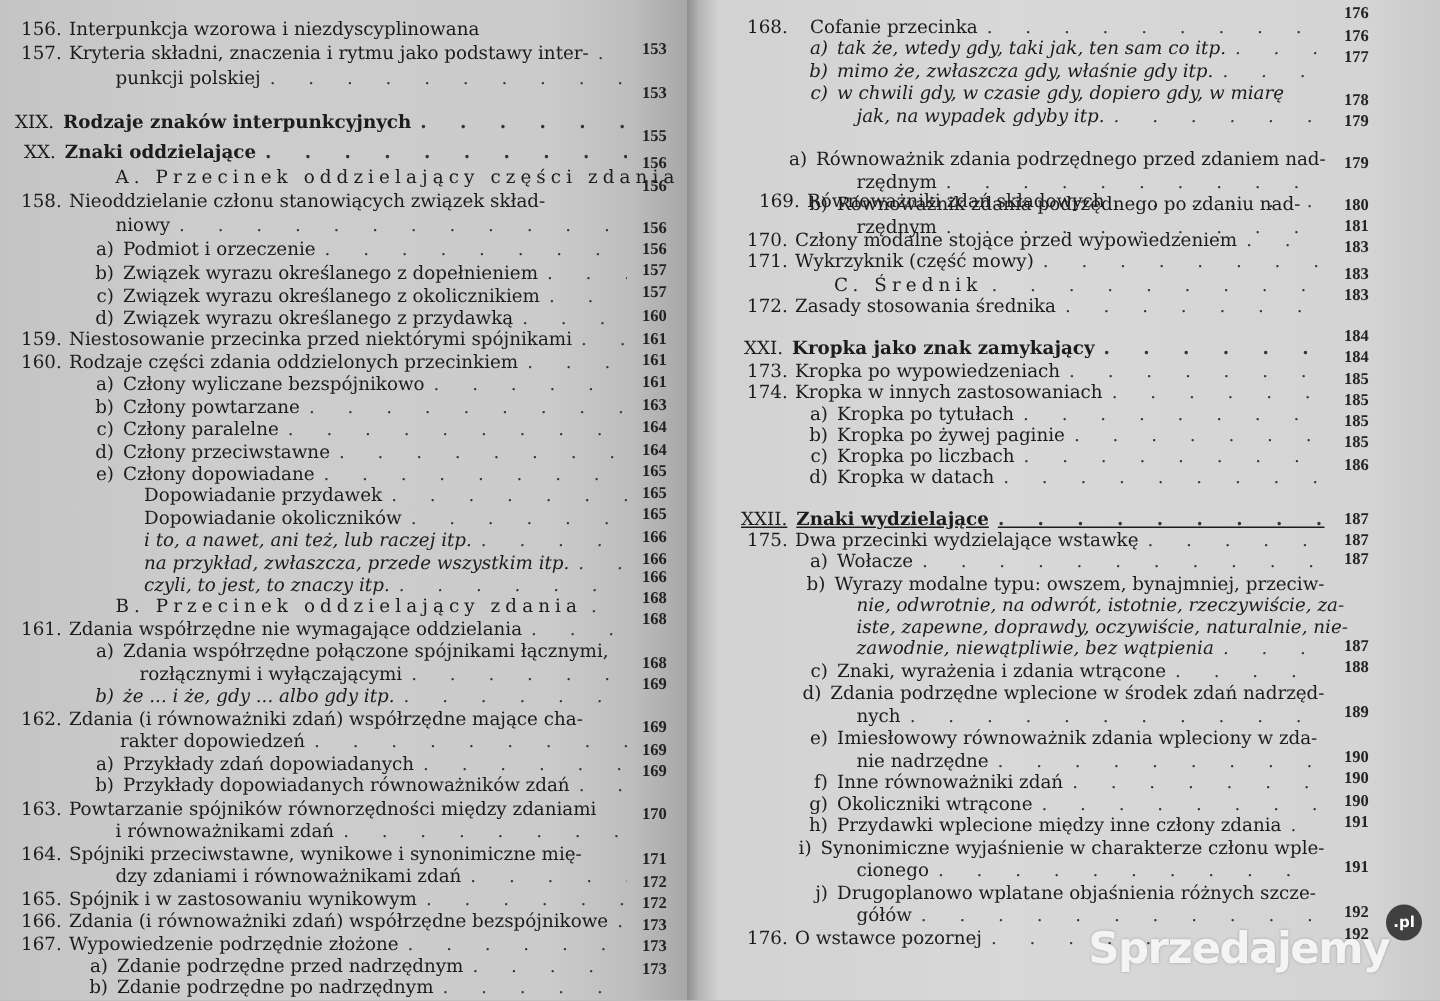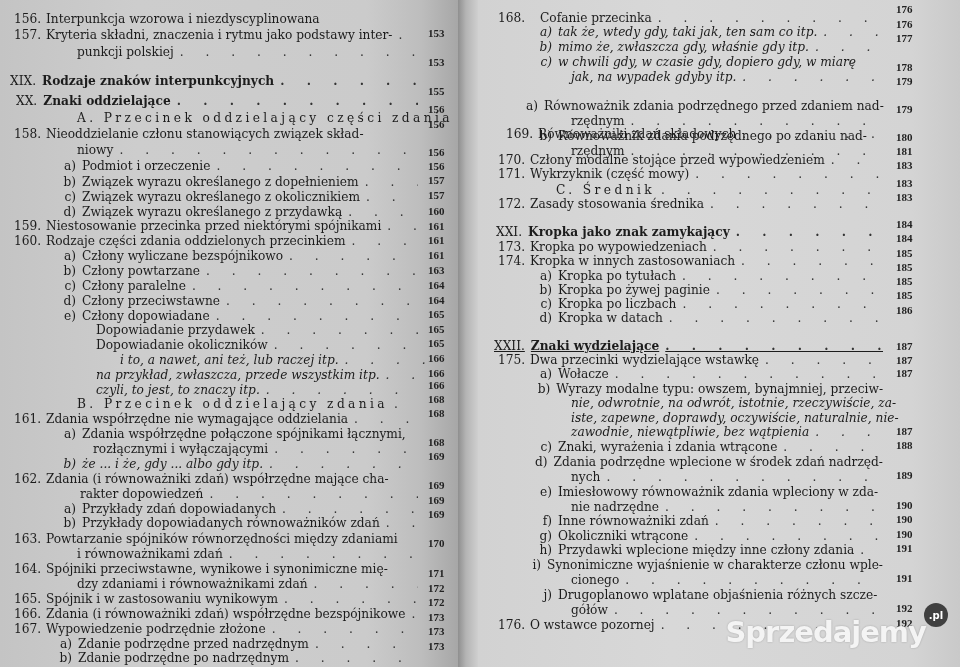--- a/index.html
+++ b/index.html
@@ -174,21 +174,21 @@
           <span class="leader">. . . . . . . . . . . . . . . . . . . . . . . . . . . .</span>
         </div>
         <div class="row" style="left: 96px; top: 323px; width: 322px;">
           <span class="txt">Dopowiadanie przydawek</span>
           <span class="leader">. . . . . . . . . . . . . . . . . . . . . . . . . . . .</span>
         </div>
         <div class="row" style="left: 96px; top: 338px; width: 322px;">
           <span class="txt">Dopowiadanie okoliczników</span>
           <span class="leader">. . . . . . . . . . . . . . . . . . . . . . . . . . . .</span>
         </div>
-        <div class="row ital" style="left: 96px; top: 353px; width: 322px; margin-left: 24px;">
+        <div class="row ital" style="left: 96px; top: 353px; width: 322px;">
           <span class="txt">i to, a nawet, ani też, lub raczej itp.</span>
           <span class="leader">. . . . . . . . . . . . . . . . . . . . . . . . . . . .</span>
         </div>
         <div class="row ital" style="left: 96px; top: 368px; width: 322px;">
           <span class="txt">na przykład, zwłaszcza, przede wszystkim itp.</span>
           <span class="leader">. . . . . . . . . . . . . . . . . . . . . . . . . . . .</span>
         </div>
         <div class="row ital" style="left: 96px; top: 383px; width: 322px;">
           <span class="txt">czyli, to jest, to znaczy itp.</span>
           <span class="leader">. . . . . . . . . . . . . . . . . . . . . . . . . . . .</span>

